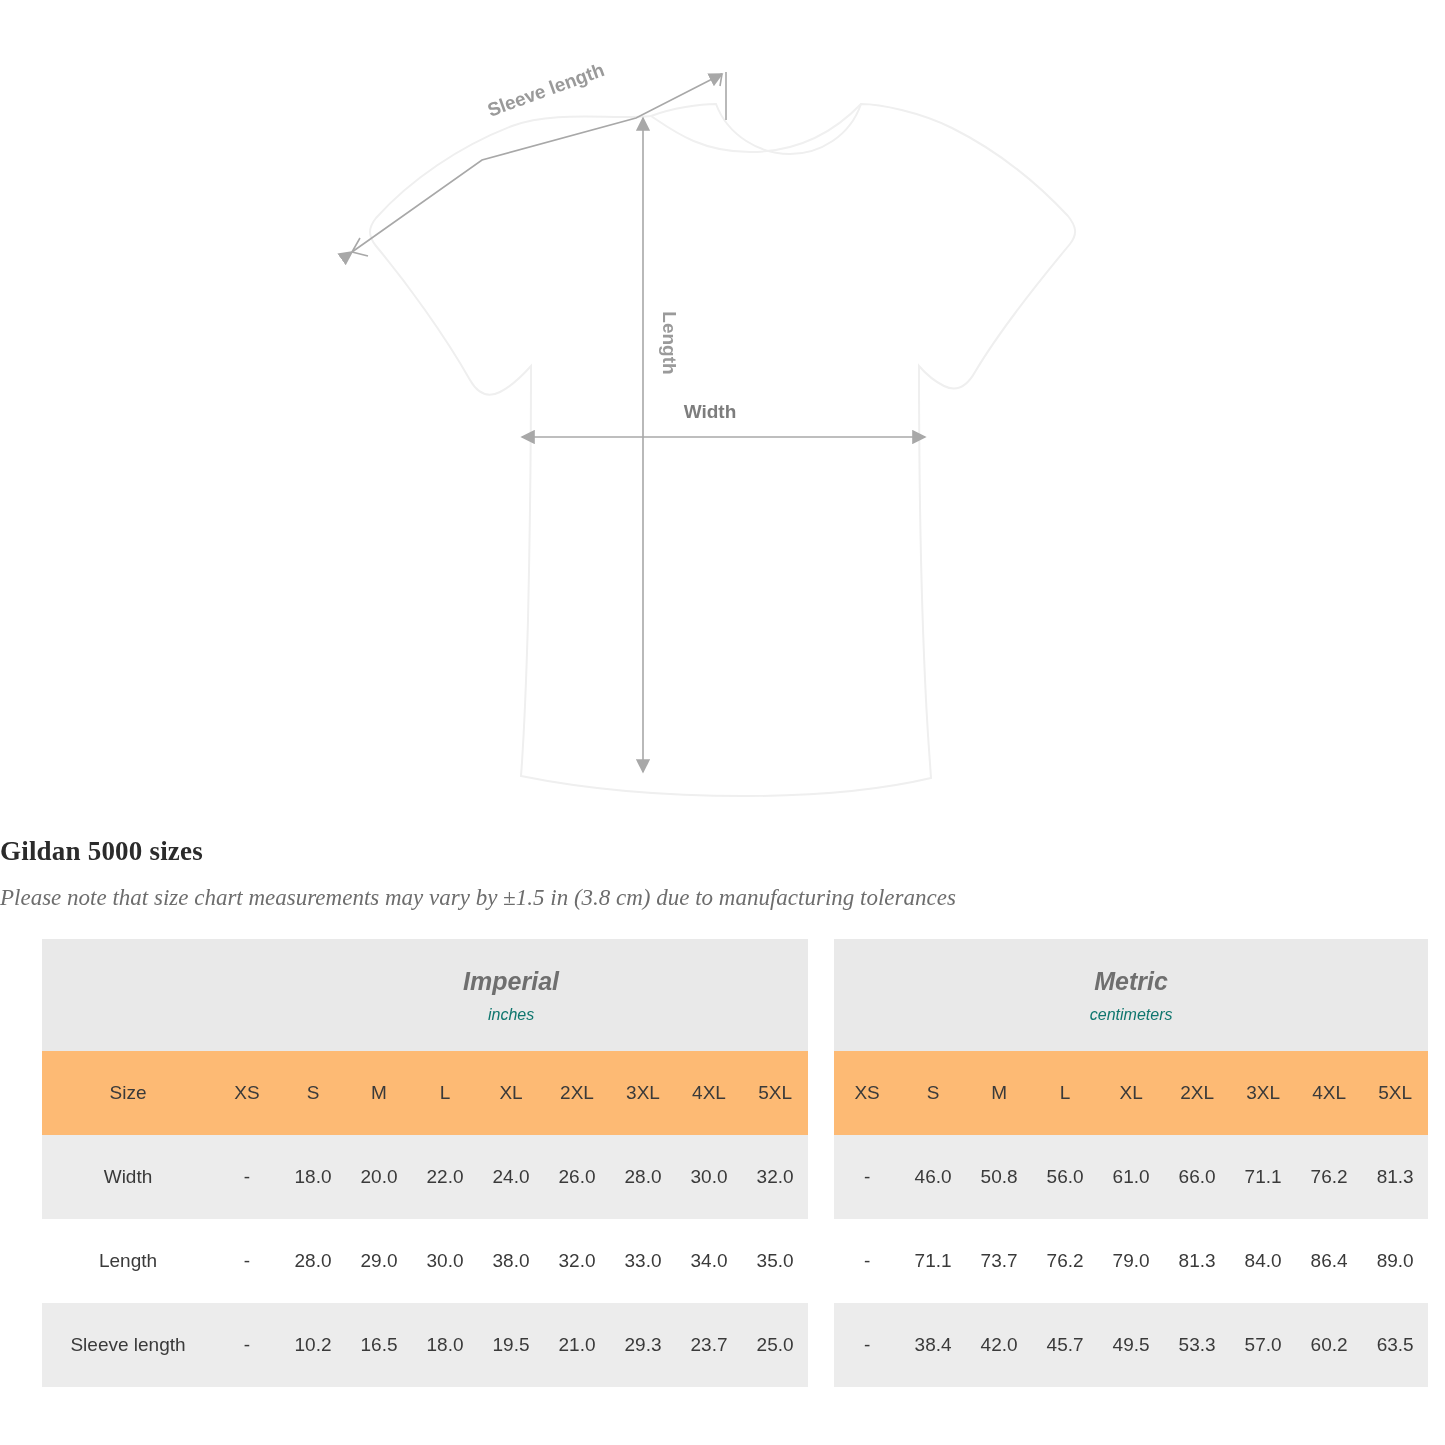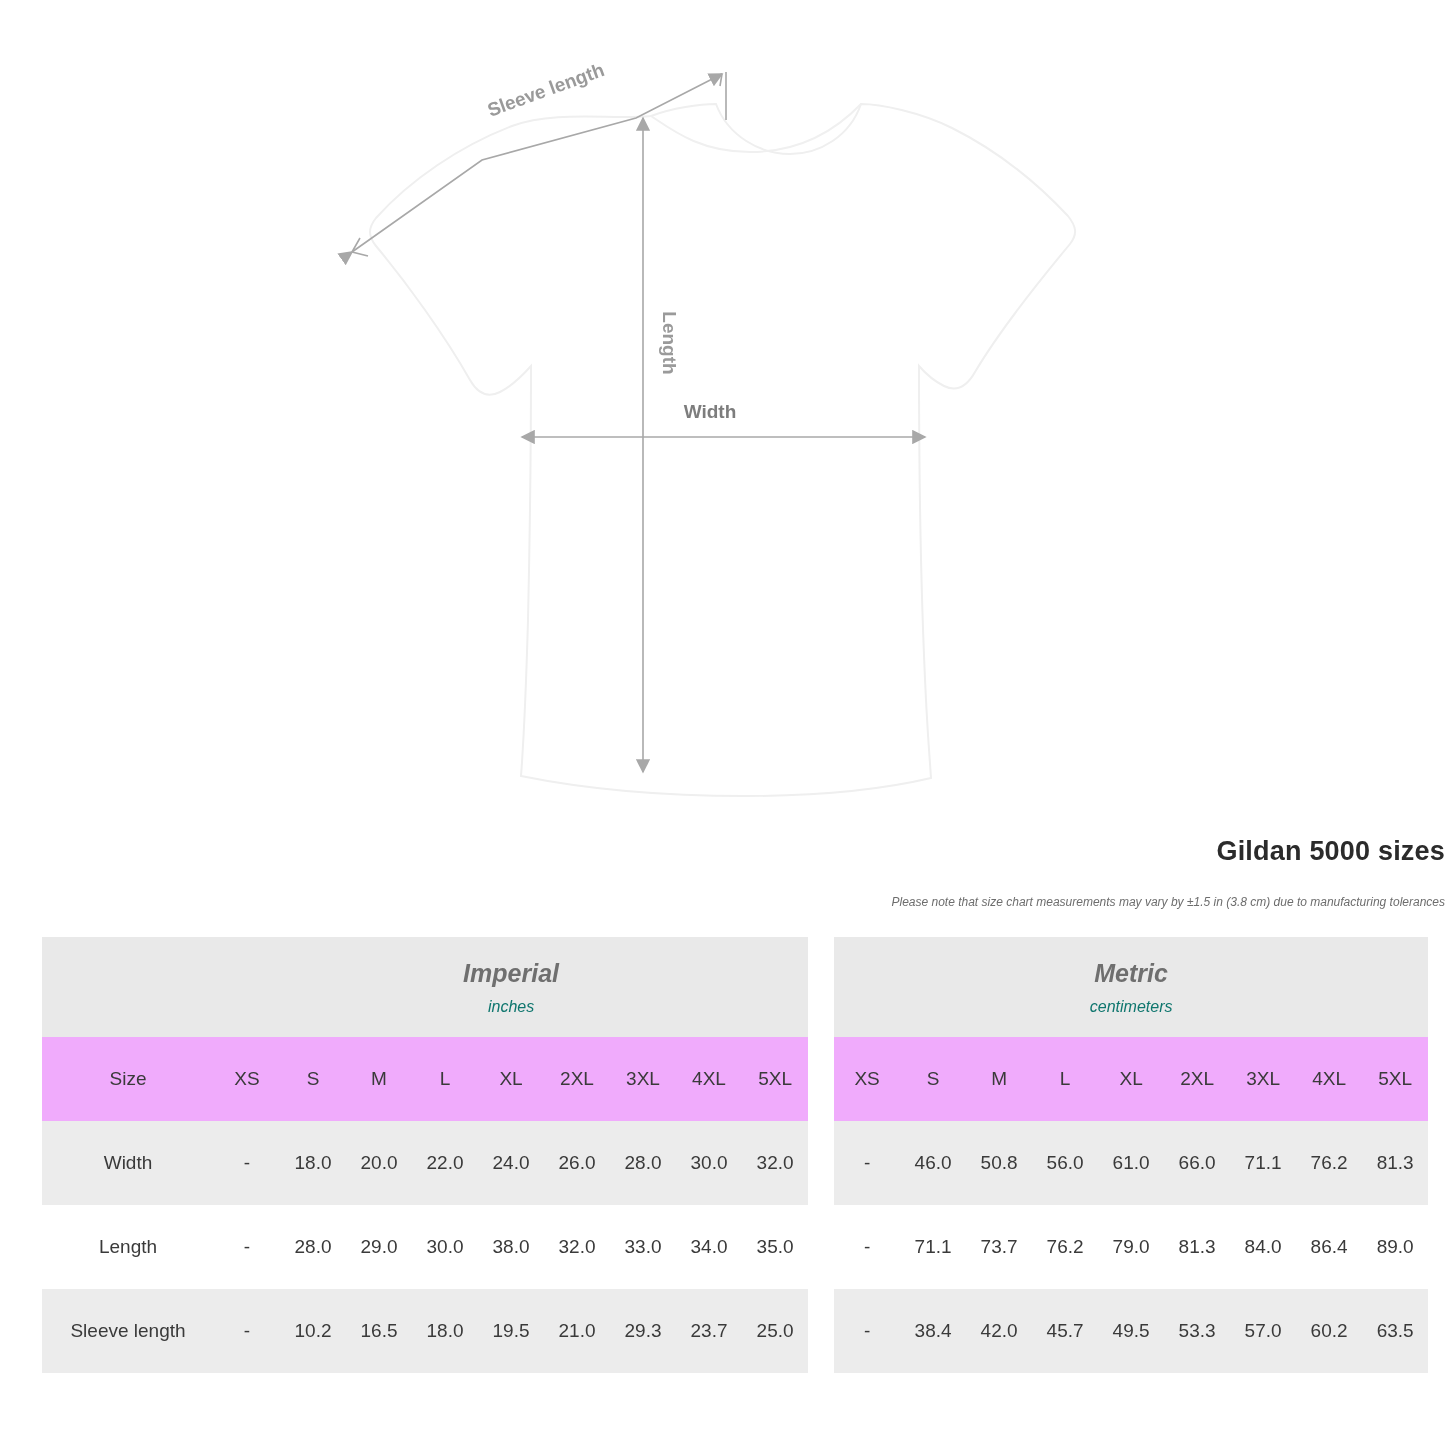--- a/index.html
+++ b/index.html
@@ -25,55 +25,56 @@
     position: relative;
     width: 1445px;
     height: 830px;
   }
   .illustration svg {
     display: block;
   }
 
   
   .title-block {
-    text-align: right;
+    text-align: left;
     margin-top: 6px;
+    font-family: Liberation Serif, serif;
   }
   .chart-title {
     font-size: 27px;
     font-weight: bold;
     color: #2b2b2b;
     letter-spacing: 0.2px;
   }
   .chart-note {
-    font-size: 12px;
+    font-size: 23px;
     font-style: italic;
     color: #6d6d6d;
-    margin-top: 28px;
+    margin-top: 18px;
   }
 
   
   .table-wrap {
     margin: 28px 42px 0 42px;
   }
   table.size-table {
     border-collapse: collapse;
     width: 1361px;
     table-layout: fixed;
   }
   table.size-table td,
   table.size-table th {
     text-align: center;
     vertical-align: middle;
     font-weight: normal;
   }
   
   .unit-row td {
     background: #e9e9e9;
-    height: 100px;
+    height: 112px;
     padding: 0;
   }
   .unit-name {
     font-size: 25px;
     font-style: italic;
     font-weight: bold;
     color: #6f6f6f;
   }
   .unit-sub {
     font-size: 16px;
@@ -81,21 +82,21 @@
     color: #0f766e;
     margin-top: 10px;
   }
   .spacer-col {
     background: #ffffff !important;
   }
 
   
   .head-row td {
     height: 82px;
-    background: #f0abfc;
+    background: #fdba74;
     font-size: 19px;
     color: #3a3a3a;
     font-weight: bold;
   }
   .head-row td.rowlabel {
     font-size: 19px;
   }
 
   
   .body-row td {

